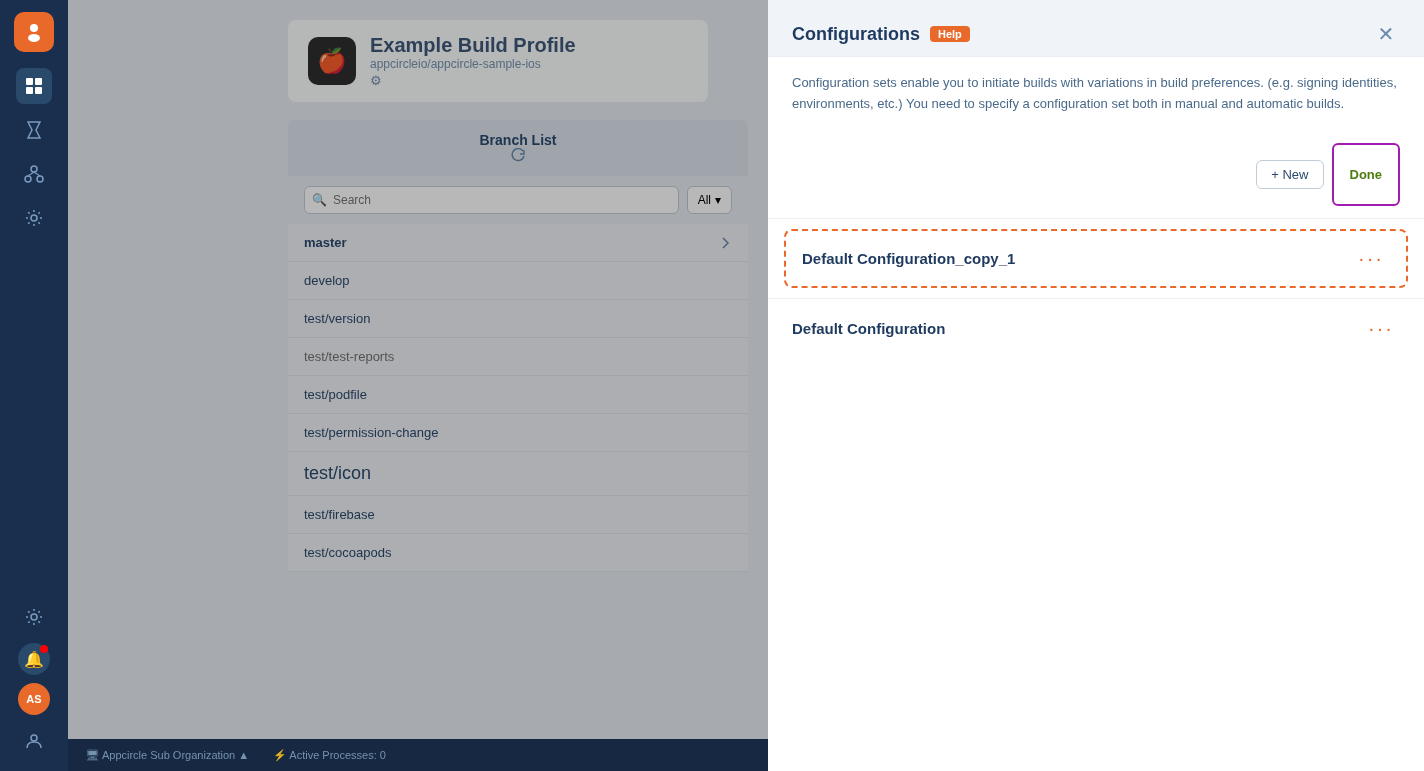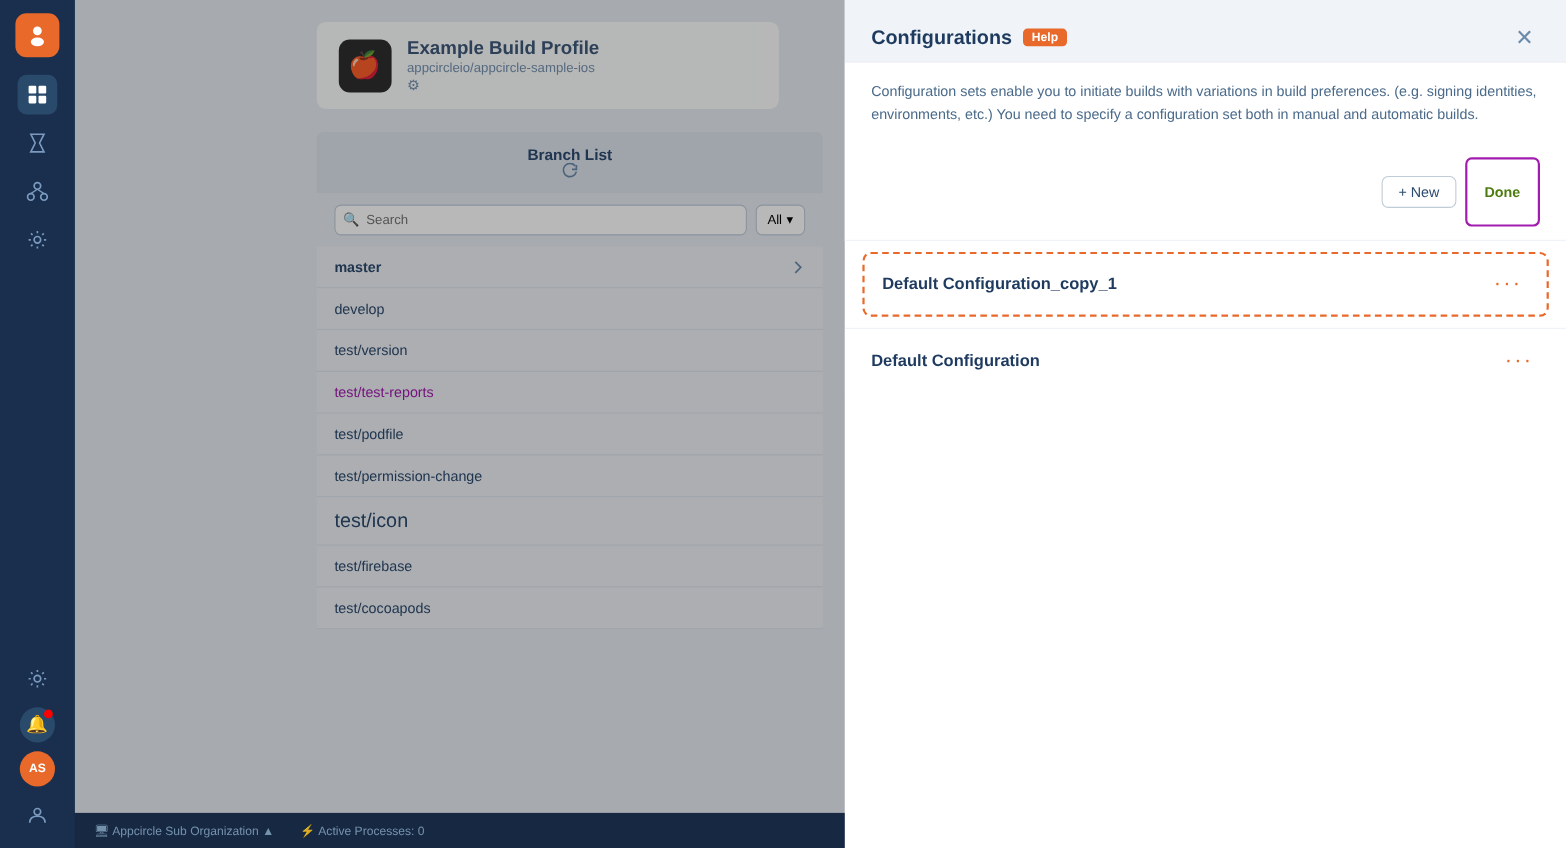--- a/index.html
+++ b/index.html
@@ -99,21 +99,21 @@
       display: flex; align-items: center; gap: 14px;
       width: 460px;
     }
     .profile-icon {
       width: 48px; height: 48px;
       background: #1a1a1a;
       border-radius: 10px;
       display: flex; align-items: center; justify-content: center;
       color: white; font-size: 24px;
     }
-    .profile-name { font-size: 17px; font-weight: 600; color: #2c4a6e; }
+    .profile-name { font-size: 20px; font-weight: 600; color: #2c4a6e; }
     .profile-url { font-size: 12px; color: #6a8aaa; }
     .profile-icon-small { font-size: 13px; color: #6a8aaa; margin-top: 2px; }
     .branch-item {
       padding: 11px 16px;
       font-size: 13px;
       color: #2c4a6e;
       border-bottom: 1px solid #dde4ee;
     }
     .branch-item.active { font-weight: 700; }
 
@@ -325,21 +325,21 @@
     </div>
     <div style="background:#eef1f5;">
       <div class="branch-item active" style="padding:11px 16px; font-size:13px; color:#2c4a6e; border-bottom:1px solid #dde4ee; font-weight:700; display:flex; justify-content:space-between; align-items:center;">
         <span>master</span>
         <svg width="14" height="14" viewBox="0 0 14 14" fill="none" stroke="#6a8aaa" stroke-width="1.5">
             <polyline points="5,2 10,7 5,12"></polyline>
           </svg>
       </div>
       <div class="branch-item" style="padding:11px 16px; font-size:13px; color:#2c4a6e; border-bottom:1px solid #dde4ee;">develop</div>
       <div class="branch-item" style="padding:11px 16px; font-size:13px; color:#2c4a6e; border-bottom:1px solid #dde4ee;">test/version</div>
-      <div class="branch-item" style="padding:11px 16px; font-size:13px; color:#a21caf; border-bottom:1px solid #dde4ee;">test/test-reports</div>
+      <div class="branch-item" style="padding:11px 16px; font-size:13px; color:#737373; border-bottom:1px solid #dde4ee;">test/test-reports</div>
       <div class="branch-item" style="padding:11px 16px; font-size:13px; color:#2c4a6e; border-bottom:1px solid #dde4ee;">test/podfile</div>
       <div class="branch-item" style="padding:11px 16px; font-size:13px; color:#2c4a6e; border-bottom:1px solid #dde4ee;">test/permission-change</div>
       <div class="branch-item" style="padding:11px 16px; font-size:18px; color:#2c4a6e; border-bottom:1px solid #dde4ee;">test/icon</div>
       <div class="branch-item" style="padding:11px 16px; font-size:13px; color:#2c4a6e; border-bottom:1px solid #dde4ee;">test/firebase</div>
       <div class="branch-item" style="padding:11px 16px; font-size:13px; color:#2c4a6e; border-bottom:1px solid #dde4ee;">test/cocoapods</div>
     </div>
   </div>
 
 </div>
 

